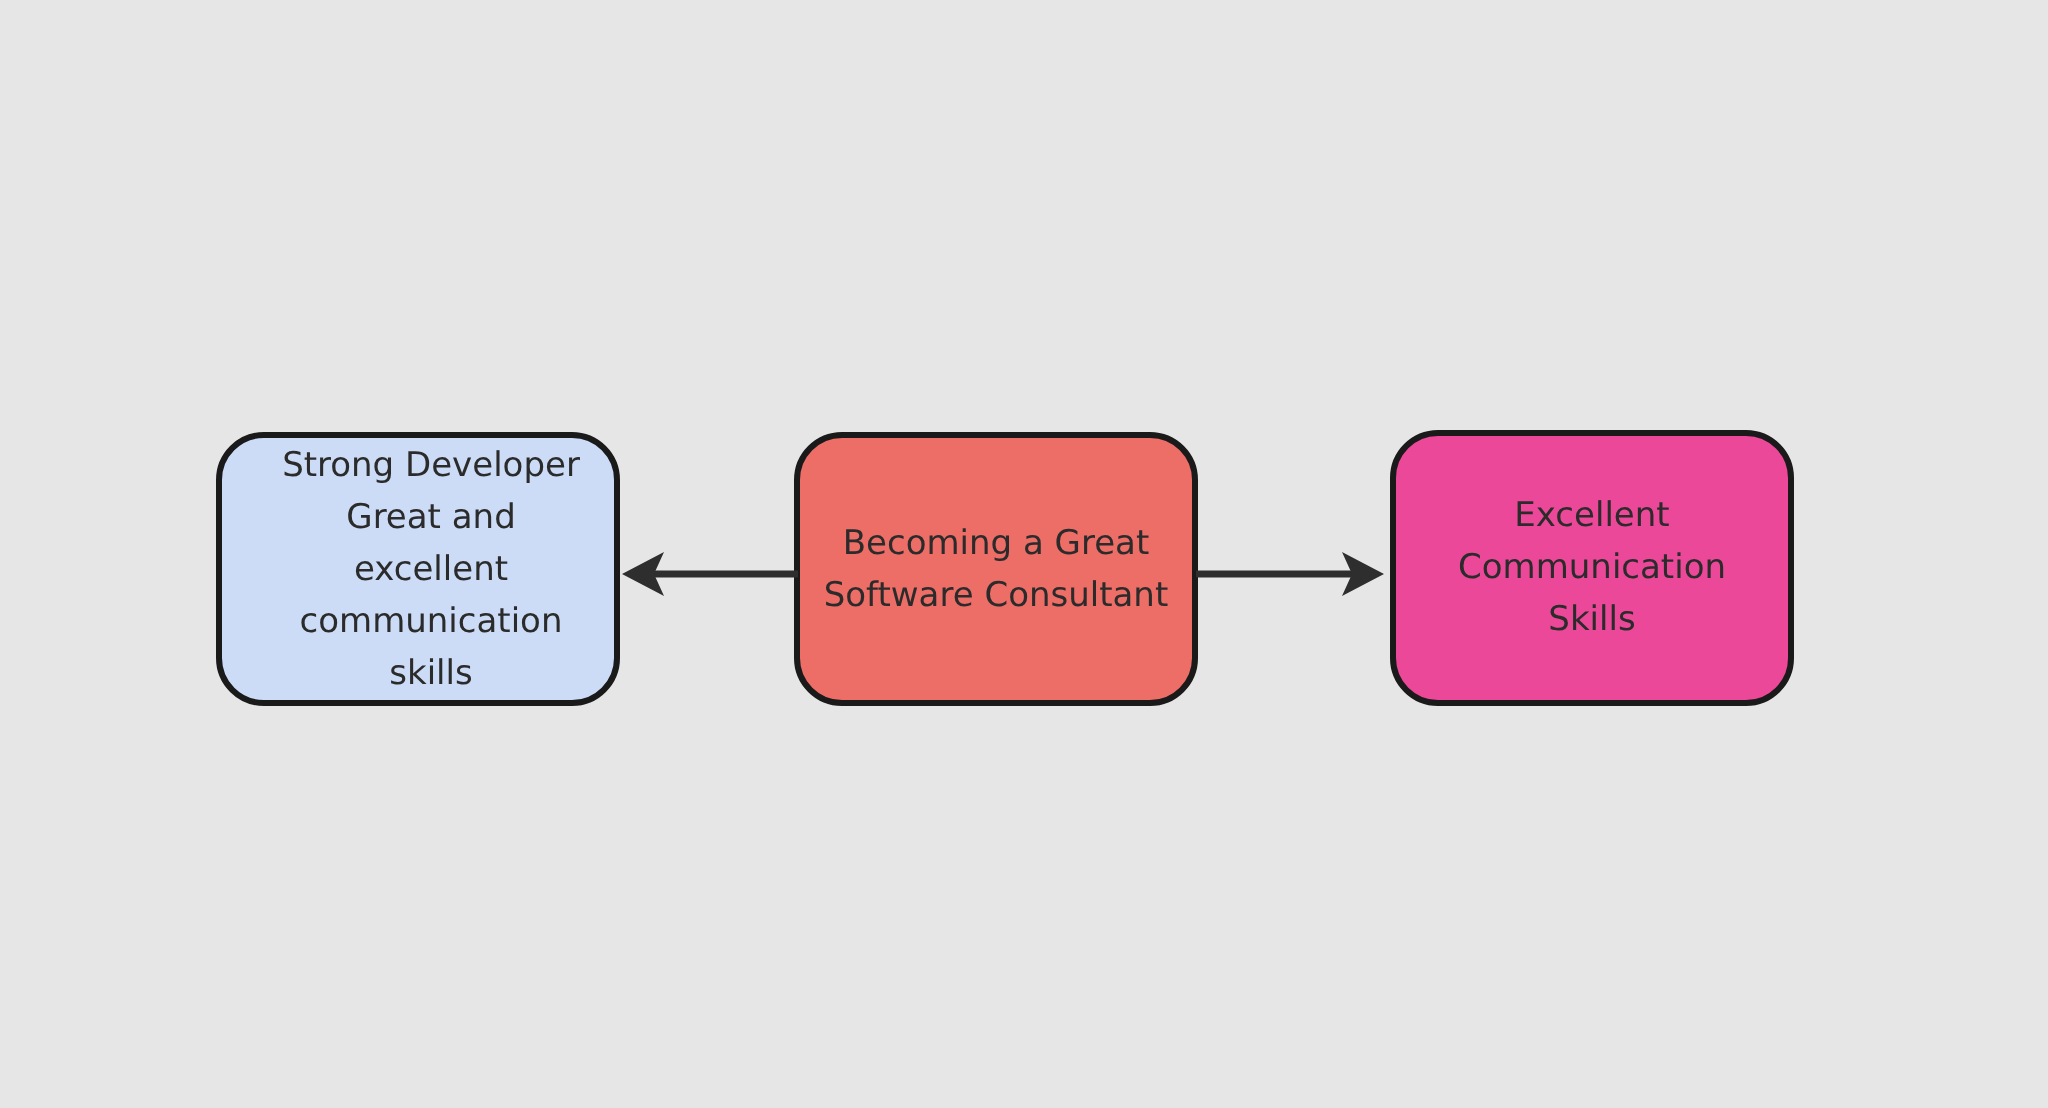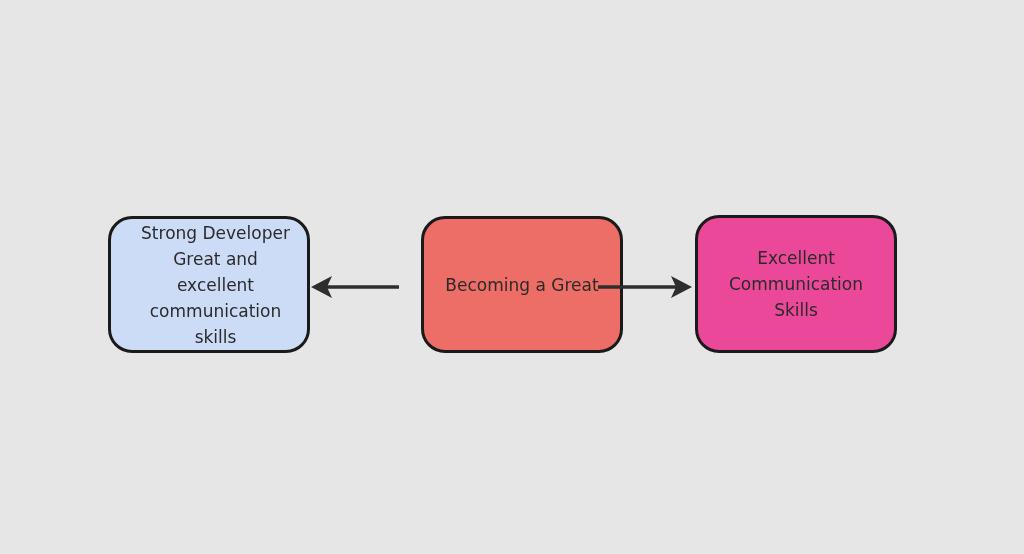--- a/index.html
+++ b/index.html
@@ -21,21 +21,21 @@
     display: flex;
     align-items: center;
     justify-content: center;
     text-align: center;
     font-size: 17px;
     line-height: 26px;
     padding: 8px 10px;
   }
   .node .line { display: block; }
   #node-left   { left: 108px; top: 216px; width: 202px; height: 137px; }
-  #node-center { left: 397px; top: 216px; width: 202px; height: 137px; margin-left: 24px; }
+  #node-center { left: 397px; top: 216px; width: 202px; height: 137px; }
   #node-right  { left: 695px; top: 215px; width: 202px; height: 138px; }
   .edge {
     position: absolute;
     top: 270px;
     height: 34px;
   }
   #edge-left  { left: 303px; width: 100px; }
   #edge-right { left: 592px; width: 106px; }
 </style>
 </head>
@@ -47,20 +47,21 @@
     <div>
       <span class="line">Strong Developer</span>
       <span class="line">Great and excellent</span>
       <span class="line">communication skills</span>
     </div>
   </div>
 
   <div class="node" id="node-center" style="background: rgb(237, 109, 103); border-color: rgb(26, 26, 26); color: rgb(43, 43, 43);">
     <div>
       <span class="line">Becoming a Great</span>
+      <span class="line">Software Consultant</span>
     </div>
   </div>
 
   <div class="node" id="node-right" style="background: #ec4899; border-color: rgb(26, 26, 26); color: rgb(43, 43, 43);">
     <div>
       <span class="line">Excellent</span>
       <span class="line">Communication Skills</span>
     </div>
   </div>
 

